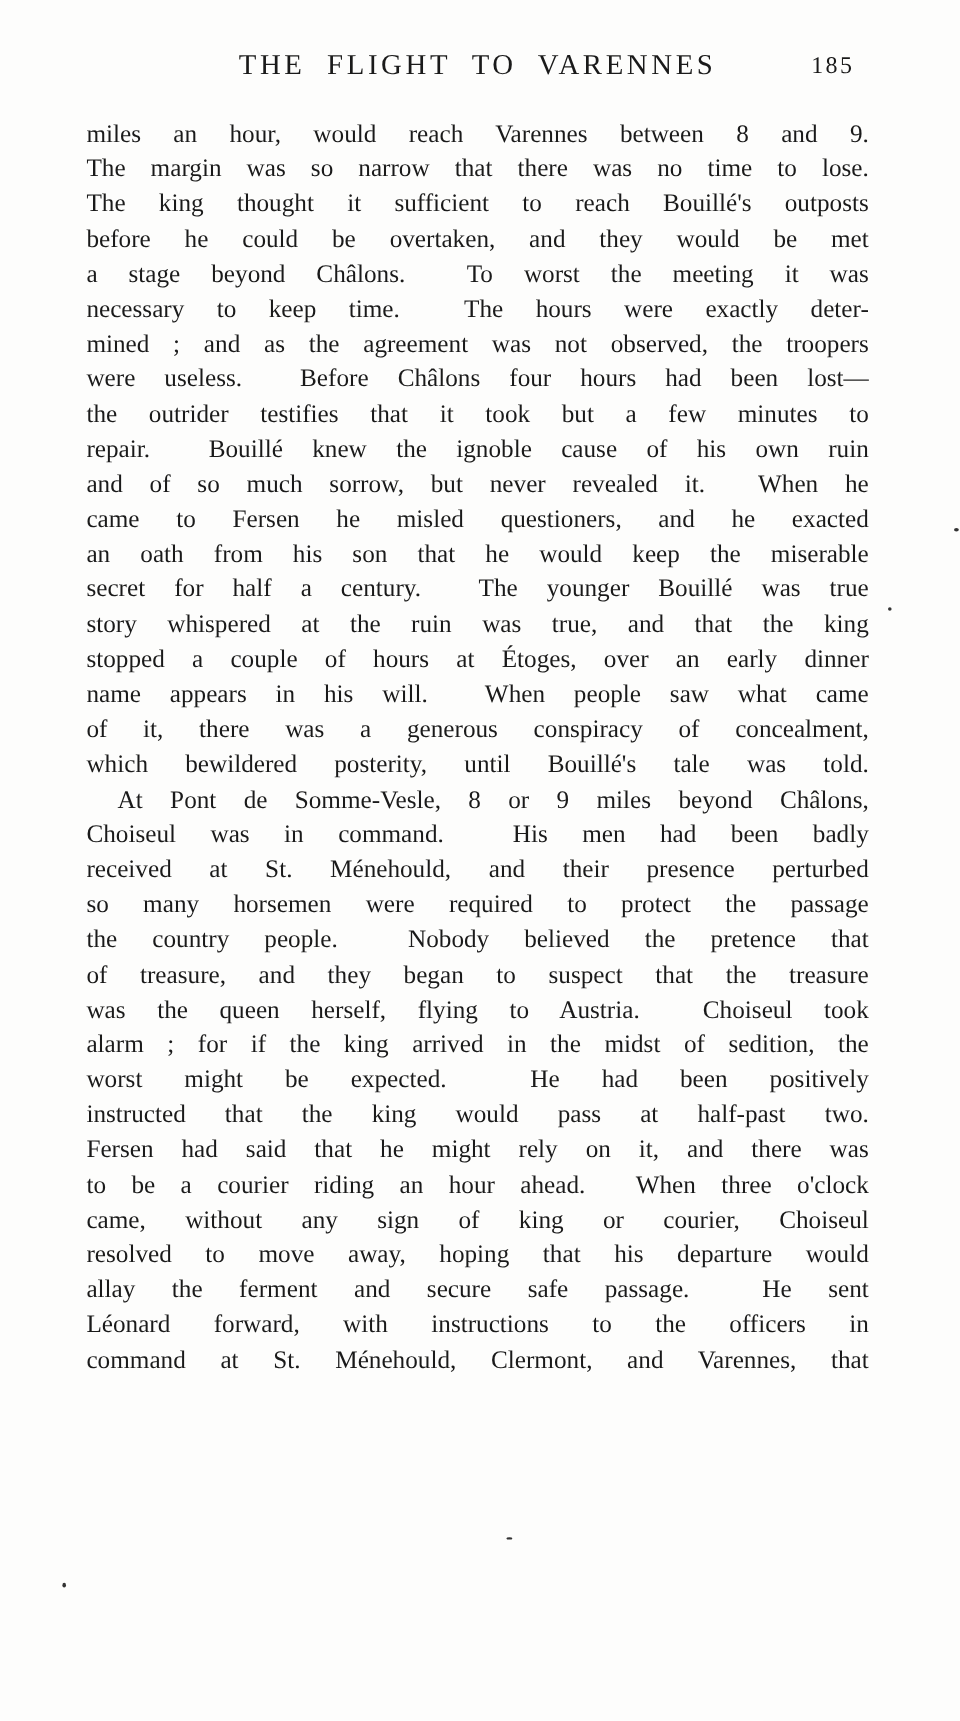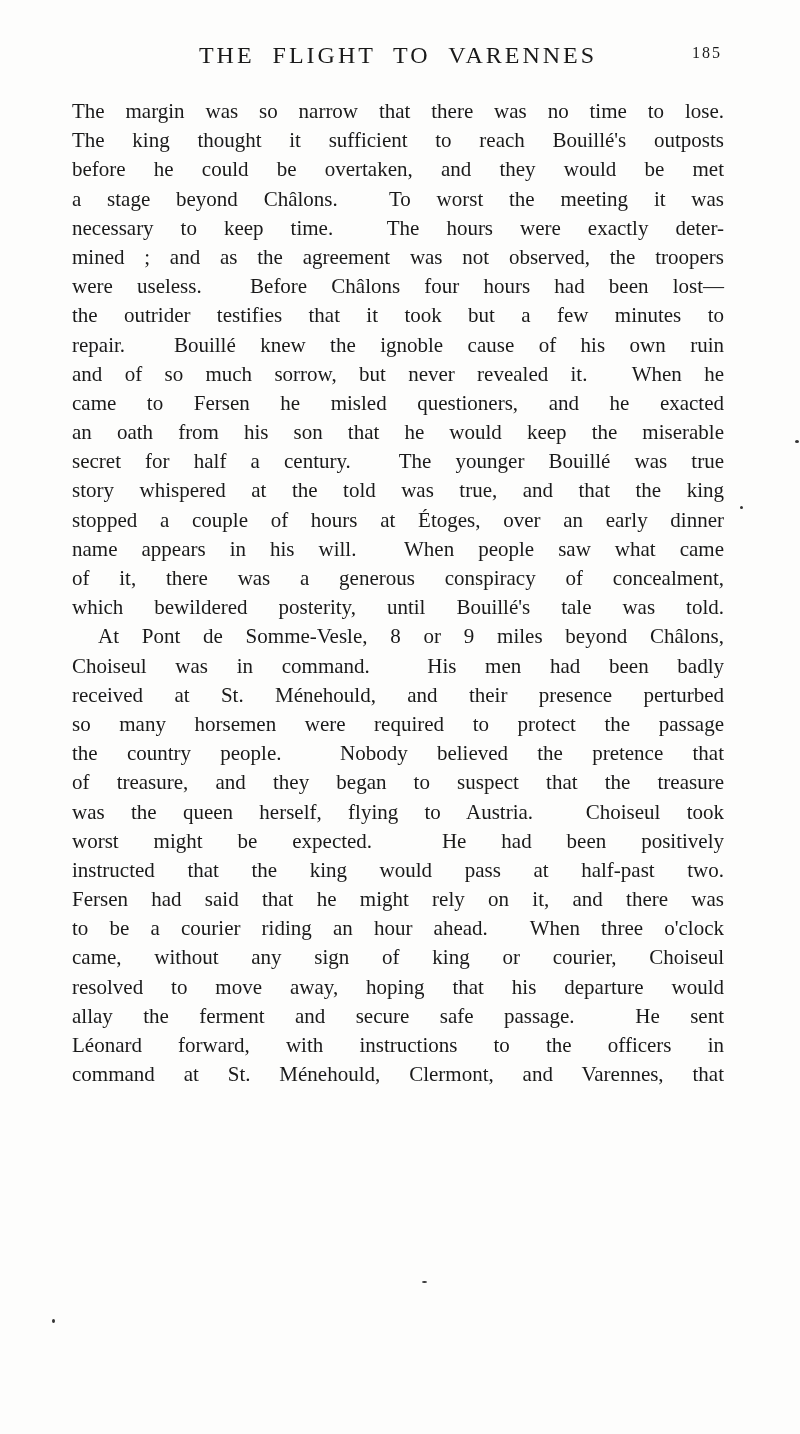--- a/index.html
+++ b/index.html
@@ -30,23 +30,23 @@
     right: 0;
     top: 0;
     text-align: center;
     font-size: 24px;
     letter-spacing: 3px;
     word-spacing: 9px;
     white-space: nowrap;
   }
   .page-number {
     position: absolute;
-    right: 2px;
+    right: 12px;
     top: 2px;
-    font-size: 16px;
+    font-size: 20px;
     letter-spacing: 2px;
   }
   .text-block {
     position: absolute;
     left: 72px;
     top: 97px;
     width: 652px;
   }
   .line {
     font-size: 21px;
@@ -71,47 +71,49 @@
 
 <div class="page">
 
   <div class="running-header">
     <div class="header-title">THE FLIGHT TO VARENNES</div>
     <div class="page-number">185</div>
   </div>
 
   <div class="text-block">
       <div class="paragraph">
+        <div class="line">miles an hour, would reach Varennes between 8 and 9.</div>
         <div class="line">The margin was so narrow that there was no time to lose.</div>
         <div class="line">The king thought it sufficient to reach Bouillé's outposts</div>
         <div class="line">before he could be overtaken, and they would be met</div>
         <div class="line">a stage beyond Châlons.  To worst the meeting it was</div>
         <div class="line">necessary to keep time.  The hours were exactly deter-</div>
         <div class="line">mined ; and as the agreement was not observed, the troopers</div>
         <div class="line">were useless.  Before Châlons four hours had been lost—</div>
         <div class="line">the outrider testifies that it took but a few minutes to</div>
         <div class="line">repair.  Bouillé knew the ignoble cause of his own ruin</div>
         <div class="line">and of so much sorrow, but never revealed it.  When he</div>
         <div class="line">came to Fersen he misled questioners, and he exacted</div>
         <div class="line">an oath from his son that he would keep the miserable</div>
         <div class="line">secret for half a century.  The younger Bouillé was true</div>
-        <div class="line">story whispered at the told was true, and that the king</div>
+        <div class="line">story whispered at the ruin was true, and that the king</div>
         <div class="line">stopped a couple of hours at Étoges, over an early dinner</div>
         <div class="line">name appears in his will.  When people saw what came</div>
         <div class="line">of it, there was a generous conspiracy of concealment,</div>
         <div class="line">which bewildered posterity, until Bouillé's tale was told.</div>
       </div>
       <div class="paragraph">
         <div class="line indent">At Pont de Somme-Vesle, 8 or 9 miles beyond Châlons,</div>
         <div class="line">Choiseul was in command.  His men had been badly</div>
         <div class="line">received at St. Ménehould, and their presence perturbed</div>
         <div class="line">so many horsemen were required to protect the passage</div>
         <div class="line">the country people.  Nobody believed the pretence that</div>
         <div class="line">of treasure, and they began to suspect that the treasure</div>
         <div class="line">was the queen herself, flying to Austria.  Choiseul took</div>
+        <div class="line">alarm ; for if the king arrived in the midst of sedition, the</div>
         <div class="line">worst might be expected.  He had been positively</div>
         <div class="line">instructed that the king would pass at half-past two.</div>
         <div class="line">Fersen had said that he might rely on it, and there was</div>
         <div class="line">to be a courier riding an hour ahead.  When three o'clock</div>
         <div class="line">came, without any sign of king or courier, Choiseul</div>
         <div class="line">resolved to move away, hoping that his departure would</div>
         <div class="line">allay the ferment and secure safe passage.  He sent</div>
         <div class="line">Léonard forward, with instructions to the officers in</div>
         <div class="line">command at St. Ménehould, Clermont, and Varennes, that</div>
       </div>

